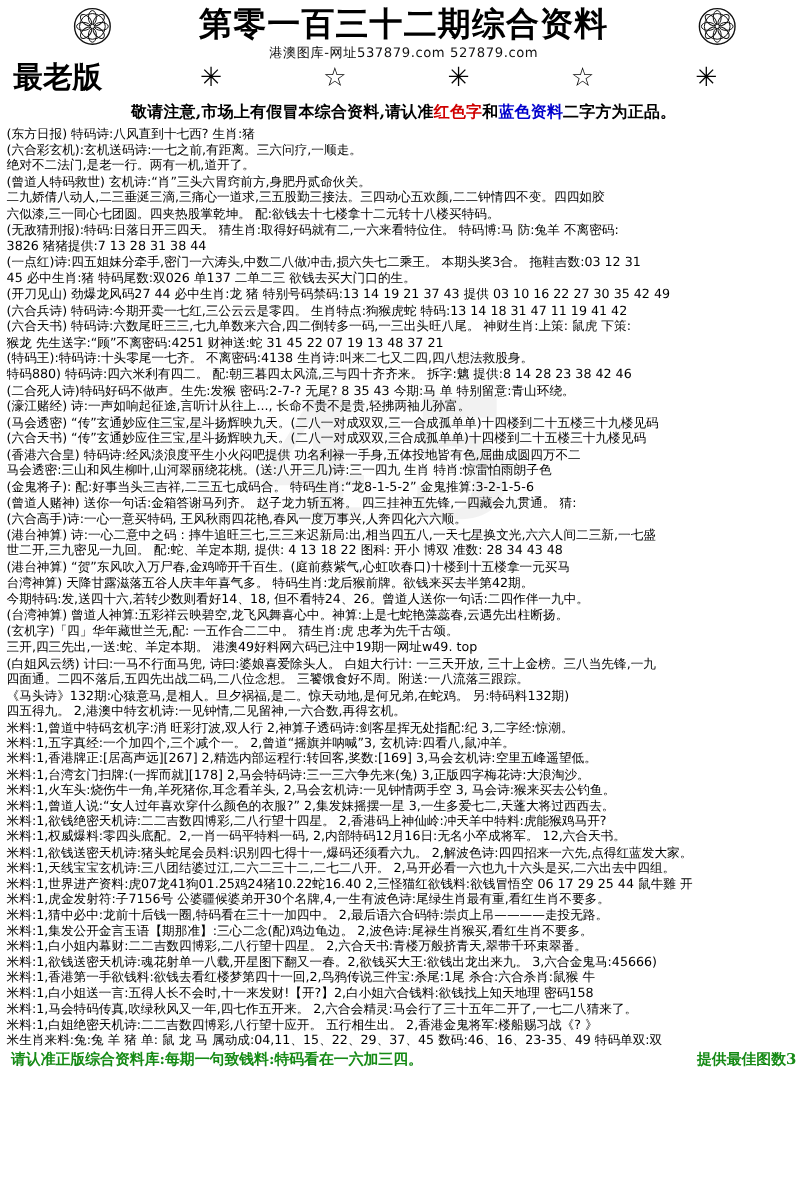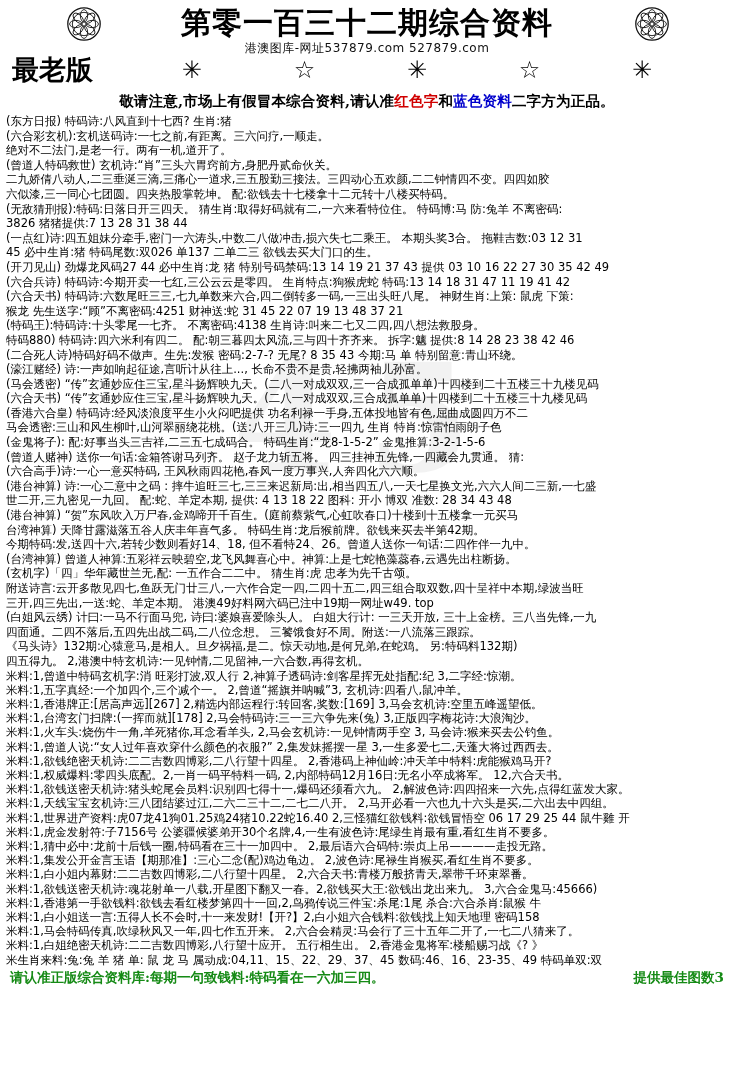--- a/index.html
+++ b/index.html
@@ -208,21 +208,20 @@
     <div class="ln">(金鬼将子):  配:好事当头三吉祥,二三五七成码合。   特码生肖:“龙8-1-5-2”   金鬼推算:3-2-1-5-6</div>
     <div class="ln">(曾道人赌神) 送你一句话:金箱答谢马列齐。         赵子龙力斩五将。        四三挂神五先锋,一四藏会九贯通。  猜:</div>
     <div class="ln">(六合高手)诗:一心一意买特码,  王风秋雨四花艳,春风一度万事兴,人奔四化六六顺。</div>
     <div class="ln">(港台神算) 诗:一心二意中之码 :  摔牛追旺三七,三三来迟新局:出,相当四五八,一天七星换文光,六六人间二三新,一七盛</div>
     <div class="ln">世二开,三九密见一九回。    配:蛇、羊定本期, 提供:  4 13 18 22  图科:  开小  博双  准数: 28 34 43 48</div>
     <div class="ln">(港台神算)  “贺”东风吹入万尸春,金鸡啼开千百生。(庭前蔡紫气,心虹吹春口)十楼到十五楼拿一元买马</div>
     <div class="ln">台湾神算) 天降甘露滋落五谷人庆丰年喜气多。        特码生肖:龙后猴前牌。欲钱来买去半第42期。</div>
     <div class="ln">今期特码:发,送四十六,若转少数则看好14、18, 但不看特24、26。曾道人送你一句话:二四作伴一九中。</div>
     <div class="ln">(台湾神算) 曾道人神算:五彩祥云映碧空,龙飞风舞喜心中。神算:上是七蛇艳藻蕊春,云遇先出柱断扬。</div>
     <div class="ln">(玄机字)「四」华年藏世兰无,配:  一五作合二二中。    猜生肖:虎 忠孝为先千古颂。</div>
-    <div class="ln">附送诗言:云开多散见四七,鱼跃无门廿三八,一六作合定一四,二四十五二,四三组合取双数,四十呈祥中本期,绿波当旺</div>
     <div class="ln">三开,四三先出,一送:蛇、羊定本期。 港澳49好料网六码已注中19期一网址w49. top</div>
     <div class="ln">(白姐风云绣) 计曰:一马不行面马兜,   诗曰:婆娘喜爱除头人。      白姐大行计:      一三天开放, 三十上金榜。三八当先锋,一九</div>
     <div class="ln">四面通。二四不落后,五四先出战二码,二八位念想。          三饕饿食好不周。附送:一八流落三跟踪。</div>
     <div class="ln">《马头诗》132期:心猿意马,是相人。旦夕祸福,是二。惊天动地,是何兄弟,在蛇鸡。  另:特码料132期)</div>
     <div class="ln">四五得九。   2,港澳中特玄机诗:一见钟情,二见留神,一六合数,再得玄机。</div>
   </div>
 
   <div class="lower-lines">
     <div class="ln">米料:1,曾道中特码玄机字:消 旺彩打波,双人行    2,神算子透码诗:剑客星挥无处指配:纪 3,二字经:惊潮。</div>
     <div class="ln">米料:1,五字真经:一个加四个,三个减个一。       2,曾道“摇旗并呐喊”3,  玄机诗:四看八,鼠冲羊。</div>

